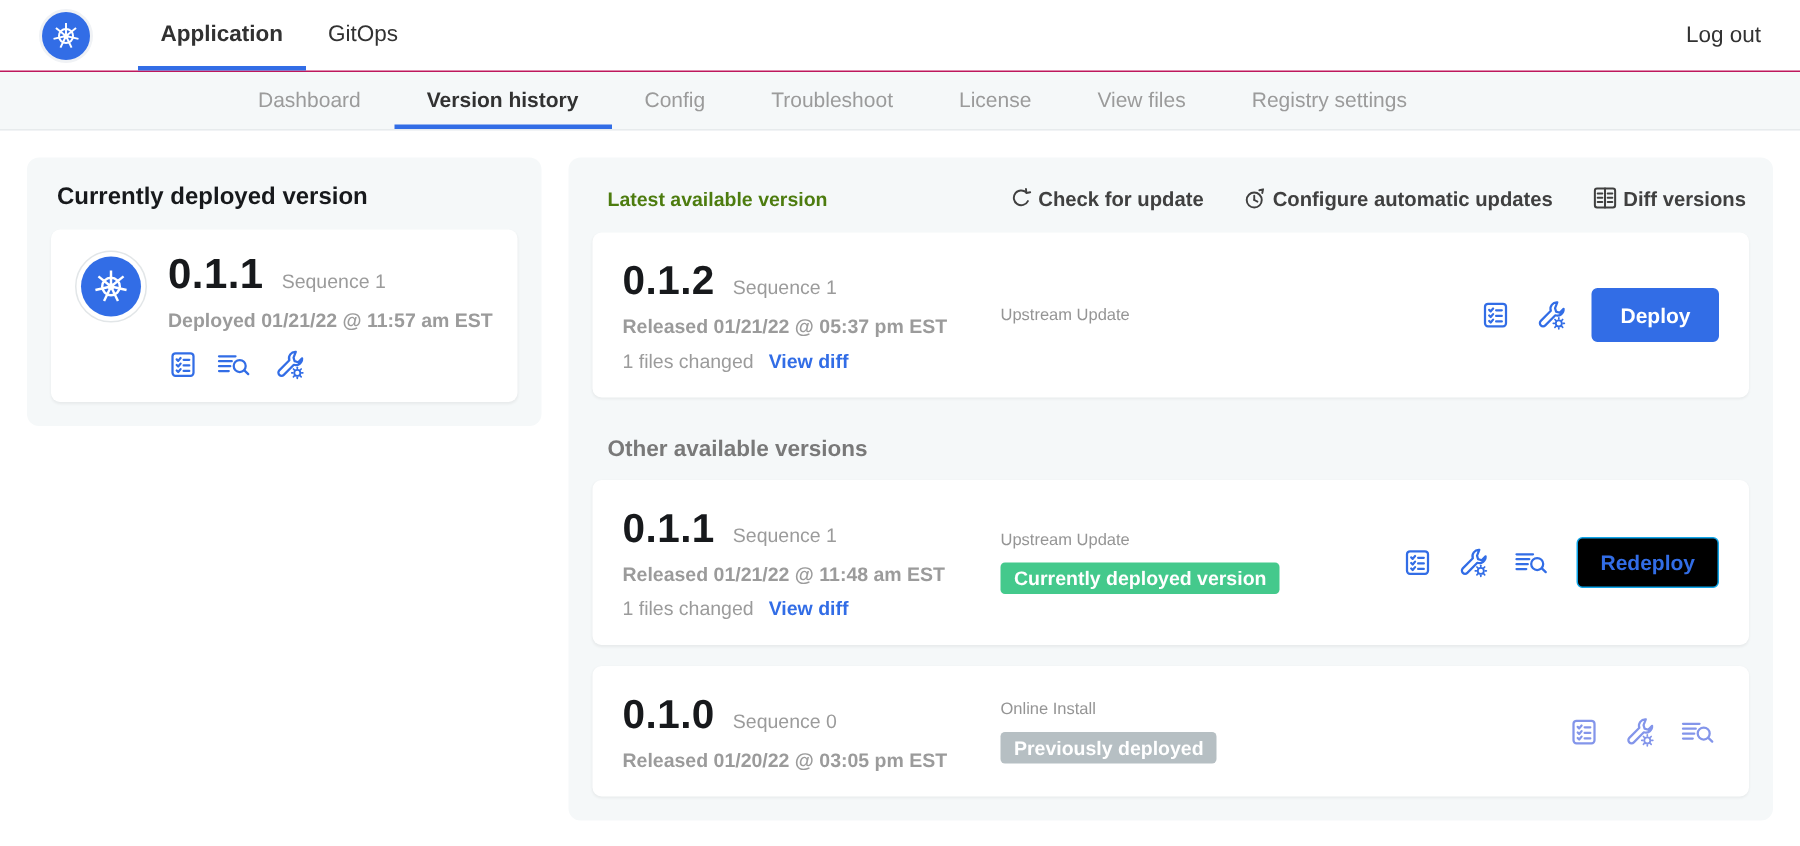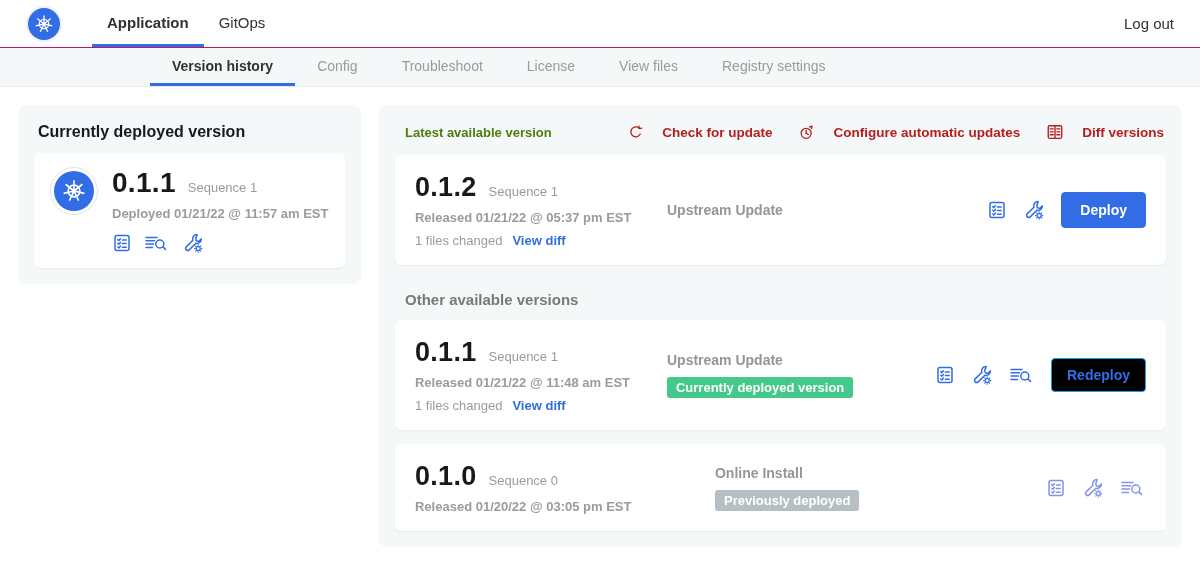--- a/index.html
+++ b/index.html
@@ -36,37 +36,37 @@
   .ver-row { display:flex; align-items:baseline; gap:12px; }
   .ver-num { font-size:28px; font-weight:800; color:#17191c; letter-spacing:.3px; }
   .ver-seq { font-size:13px; color:#9b9b9b; font-weight:500; }
   .ver-date { margin-top:7px; font-size:13px; color:#9b9b9b; font-weight:600; }
   .icon-row { margin-top:11px; display:flex; align-items:center; gap:12px; color:#326de6; }
 
   
   .rp-head { display:flex; align-items:center; justify-content:space-between; margin:2px 2px 14px 10px; }
   .rp-title { font-size:13px; font-weight:600; color:#4d7c0f; }
   .rp-actions { display:flex; align-items:center; gap:26px; }
-  .action-link { display:flex; align-items:center; gap:18px; color:#b91c1c; font-size:13.5px; font-weight:700; cursor:pointer; }
+  .action-link { display:flex; align-items:center; gap:3px; color:#404040; font-size:13.5px; font-weight:700; cursor:pointer; }
 
   
   .vcard { background:#fff; border-radius:6px; box-shadow:0 1px 2px rgba(0,0,0,.06); padding:17px 20px; display:flex; align-items:center; }
   .vc1 { width:252px; }
   .vc2 { width:268px; align-self:center; }
   .vc3 { flex:1; display:flex; justify-content:flex-end; align-items:center; gap:16px; color:#326de6; }
   .vc3.muted { color:#8395ea; }
   .vnum { font-size:27px; font-weight:800; color:#17191c; letter-spacing:.3px; }
   .vfiles-row { margin-top:8px; font-size:13px; color:#9b9b9b; }
   .view-diff { color:#326de6; font-weight:700; margin-left:10px; cursor:pointer; }
-  .vsource { font-size:14px; font-weight:700; color:#959595; }
+  .vsource { font-size:11px; font-weight:400; color:#959595; }
   .badge { display:inline-block; margin-top:9px; padding:3px 9px; border-radius:3px; color:#fff; font-size:13px; font-weight:700; }
   .badge.green { background:#44c98c; }
   .badge.gray { background:#b6bfc3; }
   .other-title { font-size:15px; font-weight:600; color:#797979; margin:26px 2px 12px 10px; }
-  .gap14 { margin-top:14px;gap:48px; }
+  .gap14 { margin-top:14px; }
 
   .btn-deploy { background:#326de6; border:1px solid #326de6; color:#fff; font-family:inherit; font-size:14px; font-weight:700; padding:9px 18px; border-radius:4px; cursor:pointer; }
   .btn-redeploy { background:#000000; border:1px solid #0ea5e9; color:#326de6; font-family:inherit; font-size:14px; font-weight:700; padding:8px 15px; border-radius:4px; cursor:pointer; }
 
   .icon { display:inline-flex; cursor:pointer; }
   .icon svg { stroke:currentColor; fill:none; stroke-width:1.5; stroke-linecap:round; stroke-linejoin:round; }
   .k8s-svg line, .k8s-svg circle { stroke:#fff; fill:none; }
 </style>
 </head>
 <body>
@@ -92,20 +92,21 @@
     <div class="header-tabs">
       <div class="header-tab active">Application</div>
       <div class="header-tab" style="font-weight:500;">GitOps</div>
     </div>
     <div class="header-right">
       <span class="logout">Log out</span>
     </div>
   </div>
 
   <div class="subnav">
+    <div class="subnav-tab">Dashboard</div>
     <div class="subnav-tab active">Version history</div>
     <div class="subnav-tab">Config</div>
     <div class="subnav-tab">Troubleshoot</div>
     <div class="subnav-tab">License</div>
     <div class="subnav-tab">View files</div>
     <div class="subnav-tab">Registry settings</div>
   </div>
 
   <div class="content">
 

